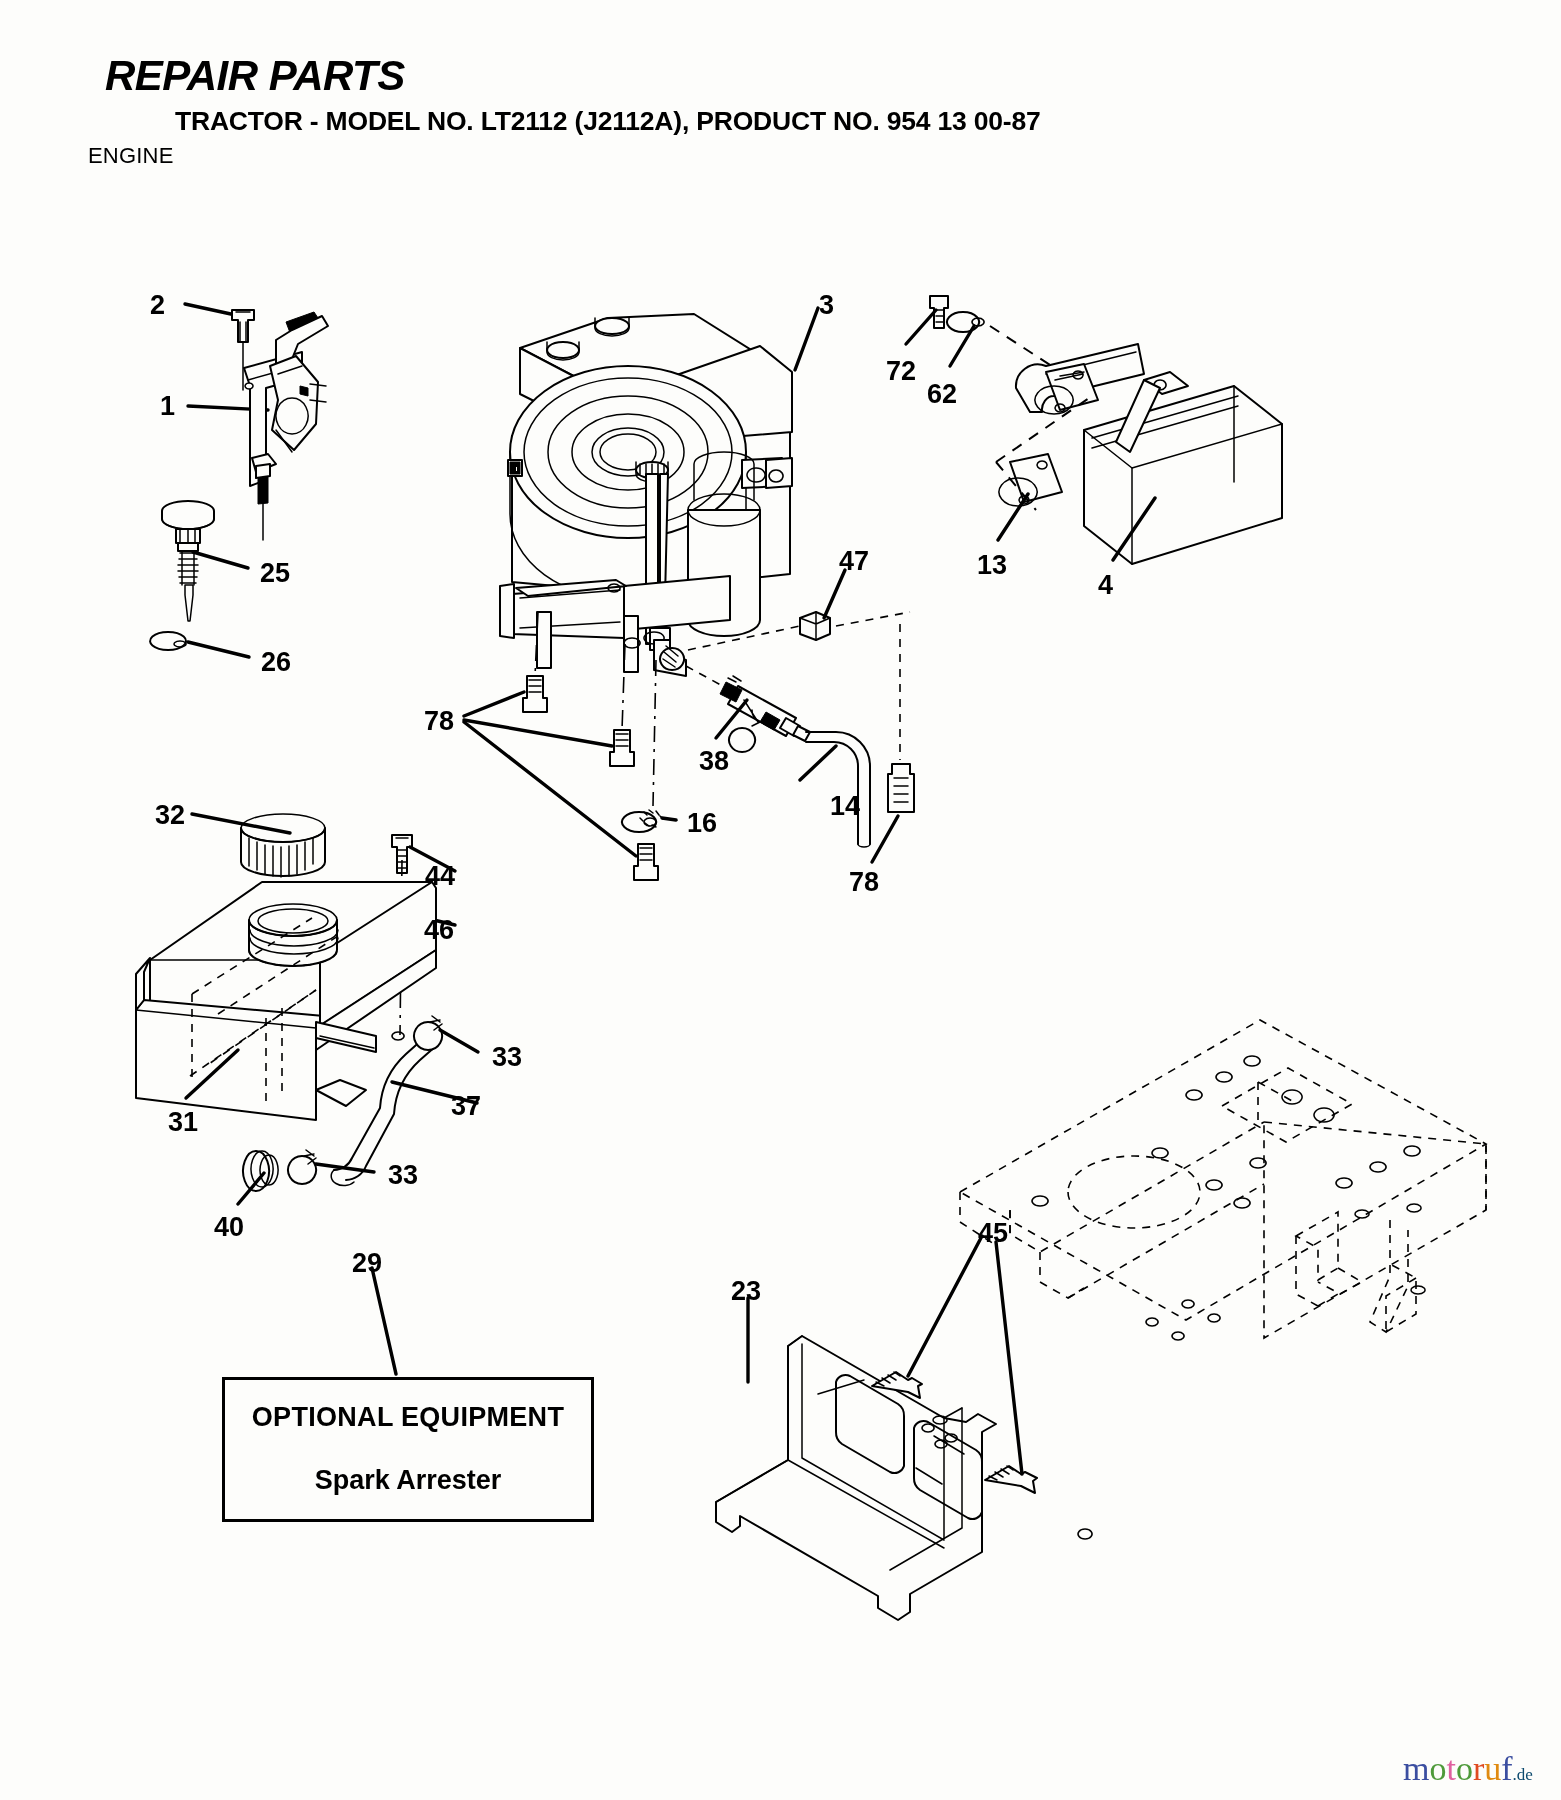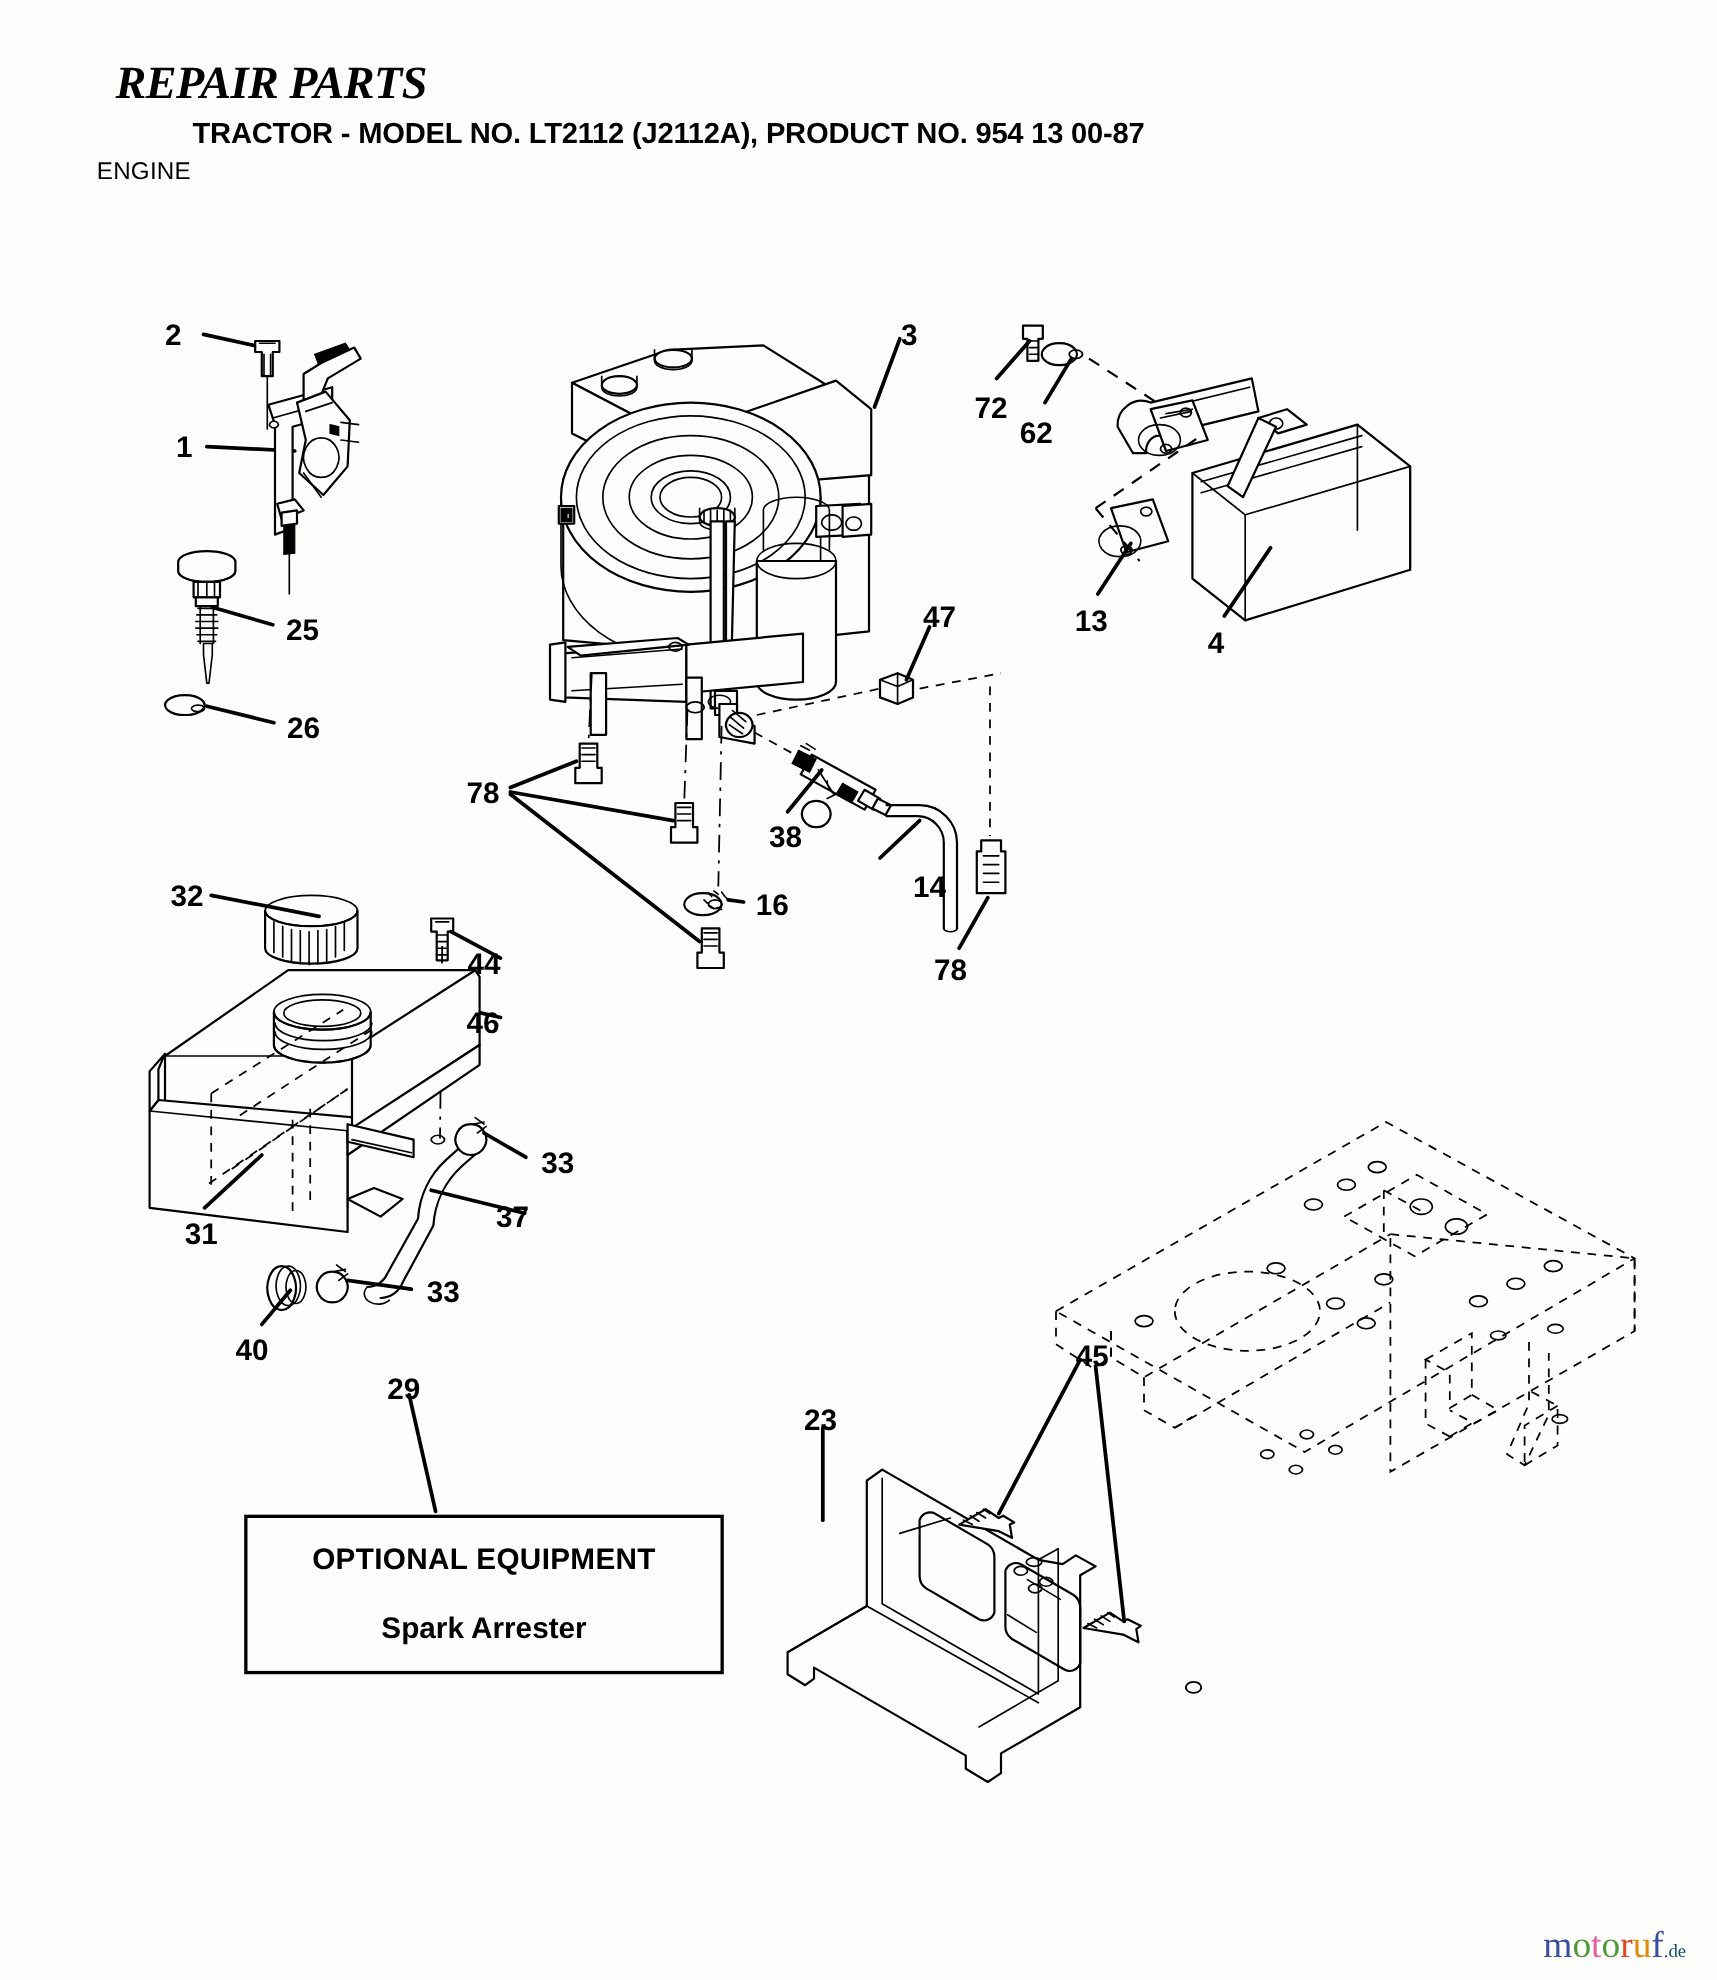--- a/index.html
+++ b/index.html
@@ -11,21 +11,20 @@
     overflow:hidden;
     color:#000;
   }
   #sheet{position:absolute;inset:0;}
 
   
   .hdr-title{
     position:absolute;left:105px;top:52px;
     font-size:42px;font-weight:bold;font-style:italic;
     letter-spacing:-0.5px;
-    font-family:Liberation Serif, serif;
   }
   .hdr-model{
     position:absolute;left:175px;top:106px;
     font-size:26.5px;font-weight:bold;
     letter-spacing:-0.2px;white-space:nowrap;
   }
   .hdr-section{
     position:absolute;left:88px;top:143px;
     font-size:22px;font-weight:normal;letter-spacing:0.2px;
   }
@@ -33,21 +32,21 @@
   
   .callout{
     position:absolute;
     font-size:27px;font-weight:bold;
     line-height:1;
     white-space:nowrap;
   }
 
   
   #opt-box{
-    position:absolute;left:222px;top:1377px;width:436px;height:145px;
+    position:absolute;left:222px;top:1377px;width:372px;height:145px;
     border:3px solid #000;background:#fdfdfb;
     box-sizing:border-box;
     text-decoration:underline;
   }
   #opt-box .l1{
     position:absolute;left:0;right:0;top:22px;text-align:center;
     font-size:27px;font-weight:bold;letter-spacing:0.3px;
   }
   #opt-box .l2{
     position:absolute;left:0;right:0;top:85px;text-align:center;

